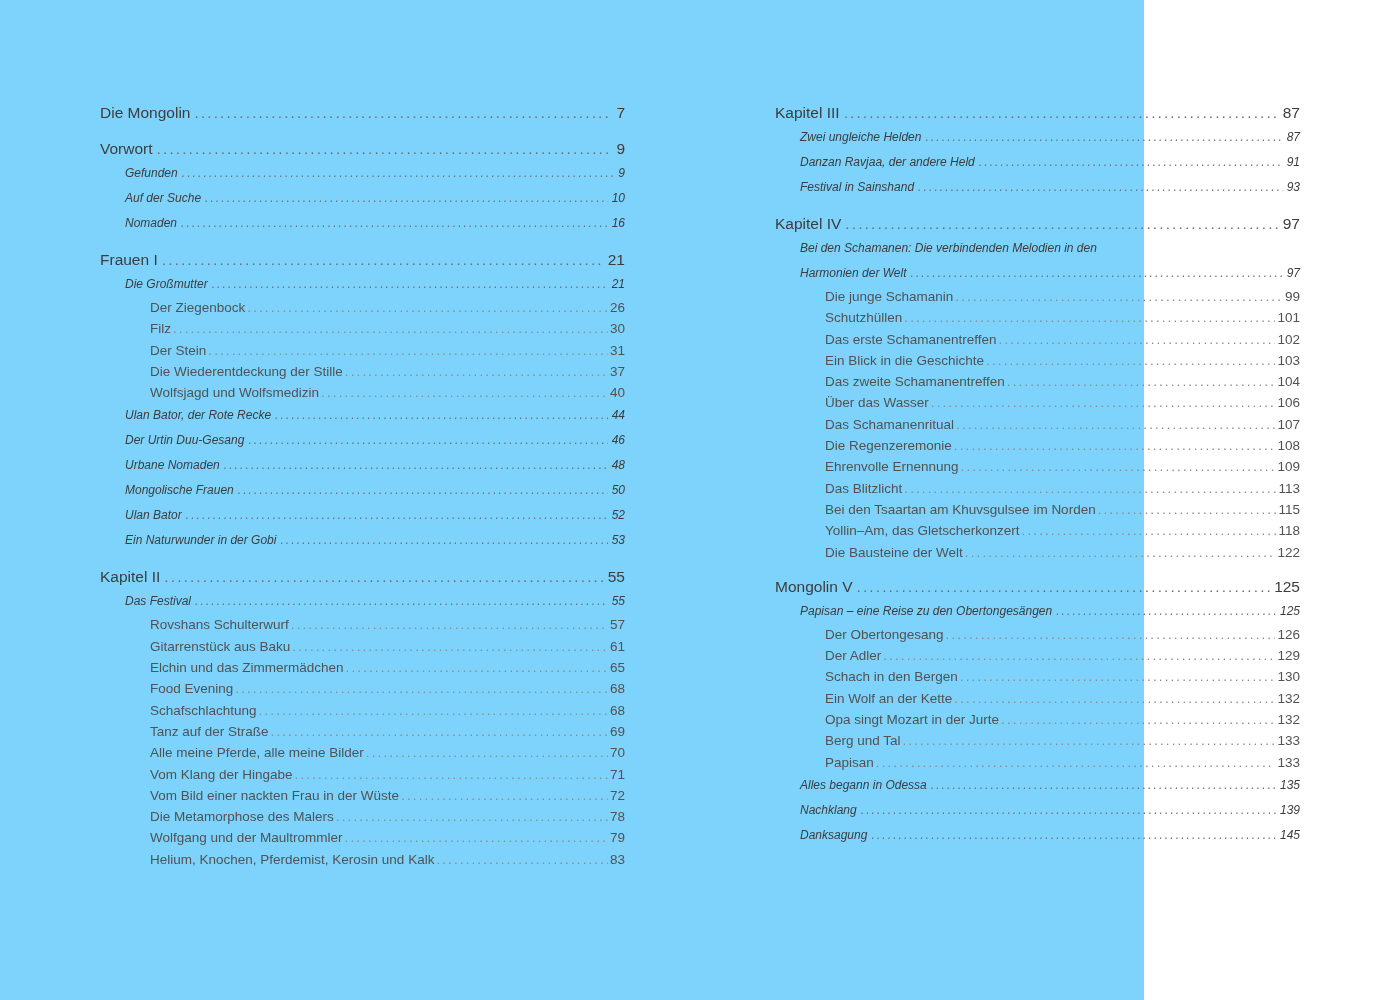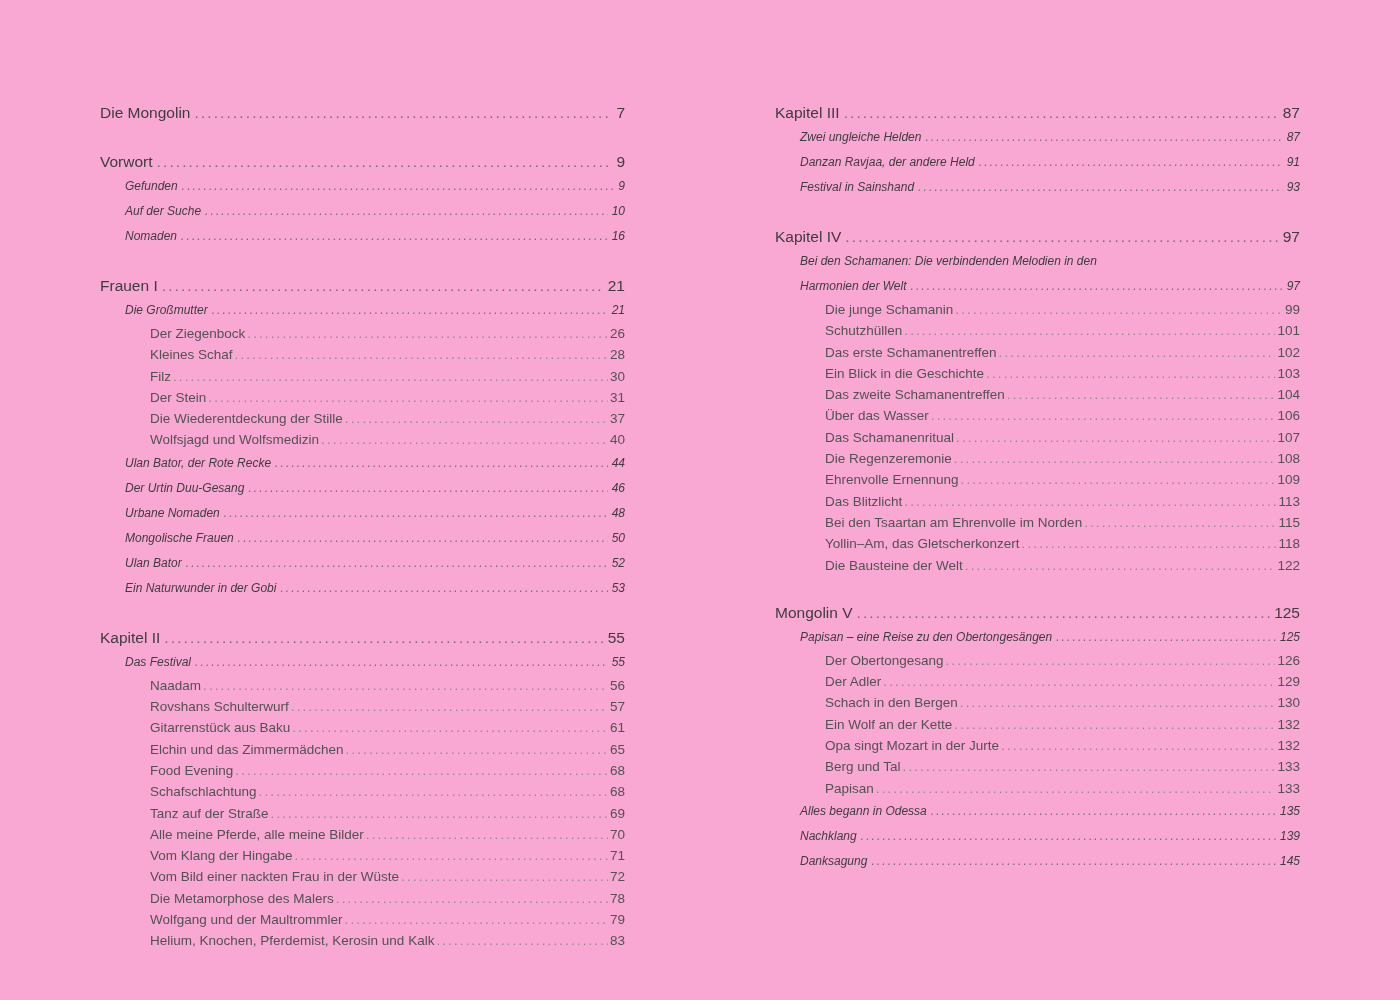--- a/index.html
+++ b/index.html
@@ -8,42 +8,42 @@
     background: #ffffff;
   }
   body {
     width: 1400px;
     height: 1000px;
     font-family: "Liberation Sans", sans-serif;
     overflow: hidden;
   }
   .page {
     position: relative;
-    width: 1400px;
+    width: 1144px;
     height: 1000px;
-    background: #f9a8d4;
+    background: #7dd3fc;
   }
   .col {
     position: absolute;
     top: 100px;
     width: 525px;
   }
   .col-left  { left: 100px; }
   .col-right { left: 775px; }
 
   .toc-row {
     display: flex;
     align-items: baseline;
     color: #3d3d3d;
   }
   .toc-row.lvl0 {
     font-size: 15.5px;
     line-height: 25px;
     padding-left: 0;
-    margin-top: 24px;
+    margin-top: 11px;
   }
   .col .toc-row:first-child { margin-top: 0; }
   .toc-row.lvl1 {
     font-size: 12px;
     line-height: 25px;
     padding-left: 25px;
     font-style: italic;
   }
   .toc-row.lvl2 {
     font-size: 13.5px;
@@ -114,25 +114,20 @@
         <span class="toc-label">Die Großmutter</span>
         <span class="toc-dots"></span>
         <span class="toc-page">21</span>
       </div>
       <div class="toc-row lvl2">
         <span class="toc-label">Der Ziegenbock</span>
         <span class="toc-dots"></span>
         <span class="toc-page">26</span>
       </div>
       <div class="toc-row lvl2">
-        <span class="toc-label">Kleines Schaf</span>
-        <span class="toc-dots"></span>
-        <span class="toc-page">28</span>
-      </div>
-      <div class="toc-row lvl2">
         <span class="toc-label">Filz</span>
         <span class="toc-dots"></span>
         <span class="toc-page">30</span>
       </div>
       <div class="toc-row lvl2">
         <span class="toc-label">Der Stein</span>
         <span class="toc-dots"></span>
         <span class="toc-page">31</span>
       </div>
       <div class="toc-row lvl2">
@@ -177,25 +172,20 @@
       </div>
       <div class="toc-row lvl0">
         <span class="toc-label">Kapitel II</span>
         <span class="toc-dots"></span>
         <span class="toc-page">55</span>
       </div>
       <div class="toc-row lvl1">
         <span class="toc-label">Das Festival</span>
         <span class="toc-dots"></span>
         <span class="toc-page">55</span>
-      </div>
-      <div class="toc-row lvl2">
-        <span class="toc-label">Naadam</span>
-        <span class="toc-dots"></span>
-        <span class="toc-page">56</span>
       </div>
       <div class="toc-row lvl2">
         <span class="toc-label">Rovshans Schulterwurf</span>
         <span class="toc-dots"></span>
         <span class="toc-page">57</span>
       </div>
       <div class="toc-row lvl2">
         <span class="toc-label">Gitarrenstück aus Baku</span>
         <span class="toc-dots"></span>
         <span class="toc-page">61</span>
@@ -329,21 +319,21 @@
         <span class="toc-label">Ehrenvolle Ernennung</span>
         <span class="toc-dots"></span>
         <span class="toc-page">109</span>
       </div>
       <div class="toc-row lvl2">
         <span class="toc-label">Das Blitzlicht</span>
         <span class="toc-dots"></span>
         <span class="toc-page">113</span>
       </div>
       <div class="toc-row lvl2">
-        <span class="toc-label">Bei den Tsaartan am Ehrenvolle im Norden</span>
+        <span class="toc-label">Bei den Tsaartan am Khuvsgulsee im Norden</span>
         <span class="toc-dots"></span>
         <span class="toc-page">115</span>
       </div>
       <div class="toc-row lvl2">
         <span class="toc-label">Yollin–Am, das Gletscherkonzert</span>
         <span class="toc-dots"></span>
         <span class="toc-page">118</span>
       </div>
       <div class="toc-row lvl2">
         <span class="toc-label">Die Bausteine der Welt</span>

